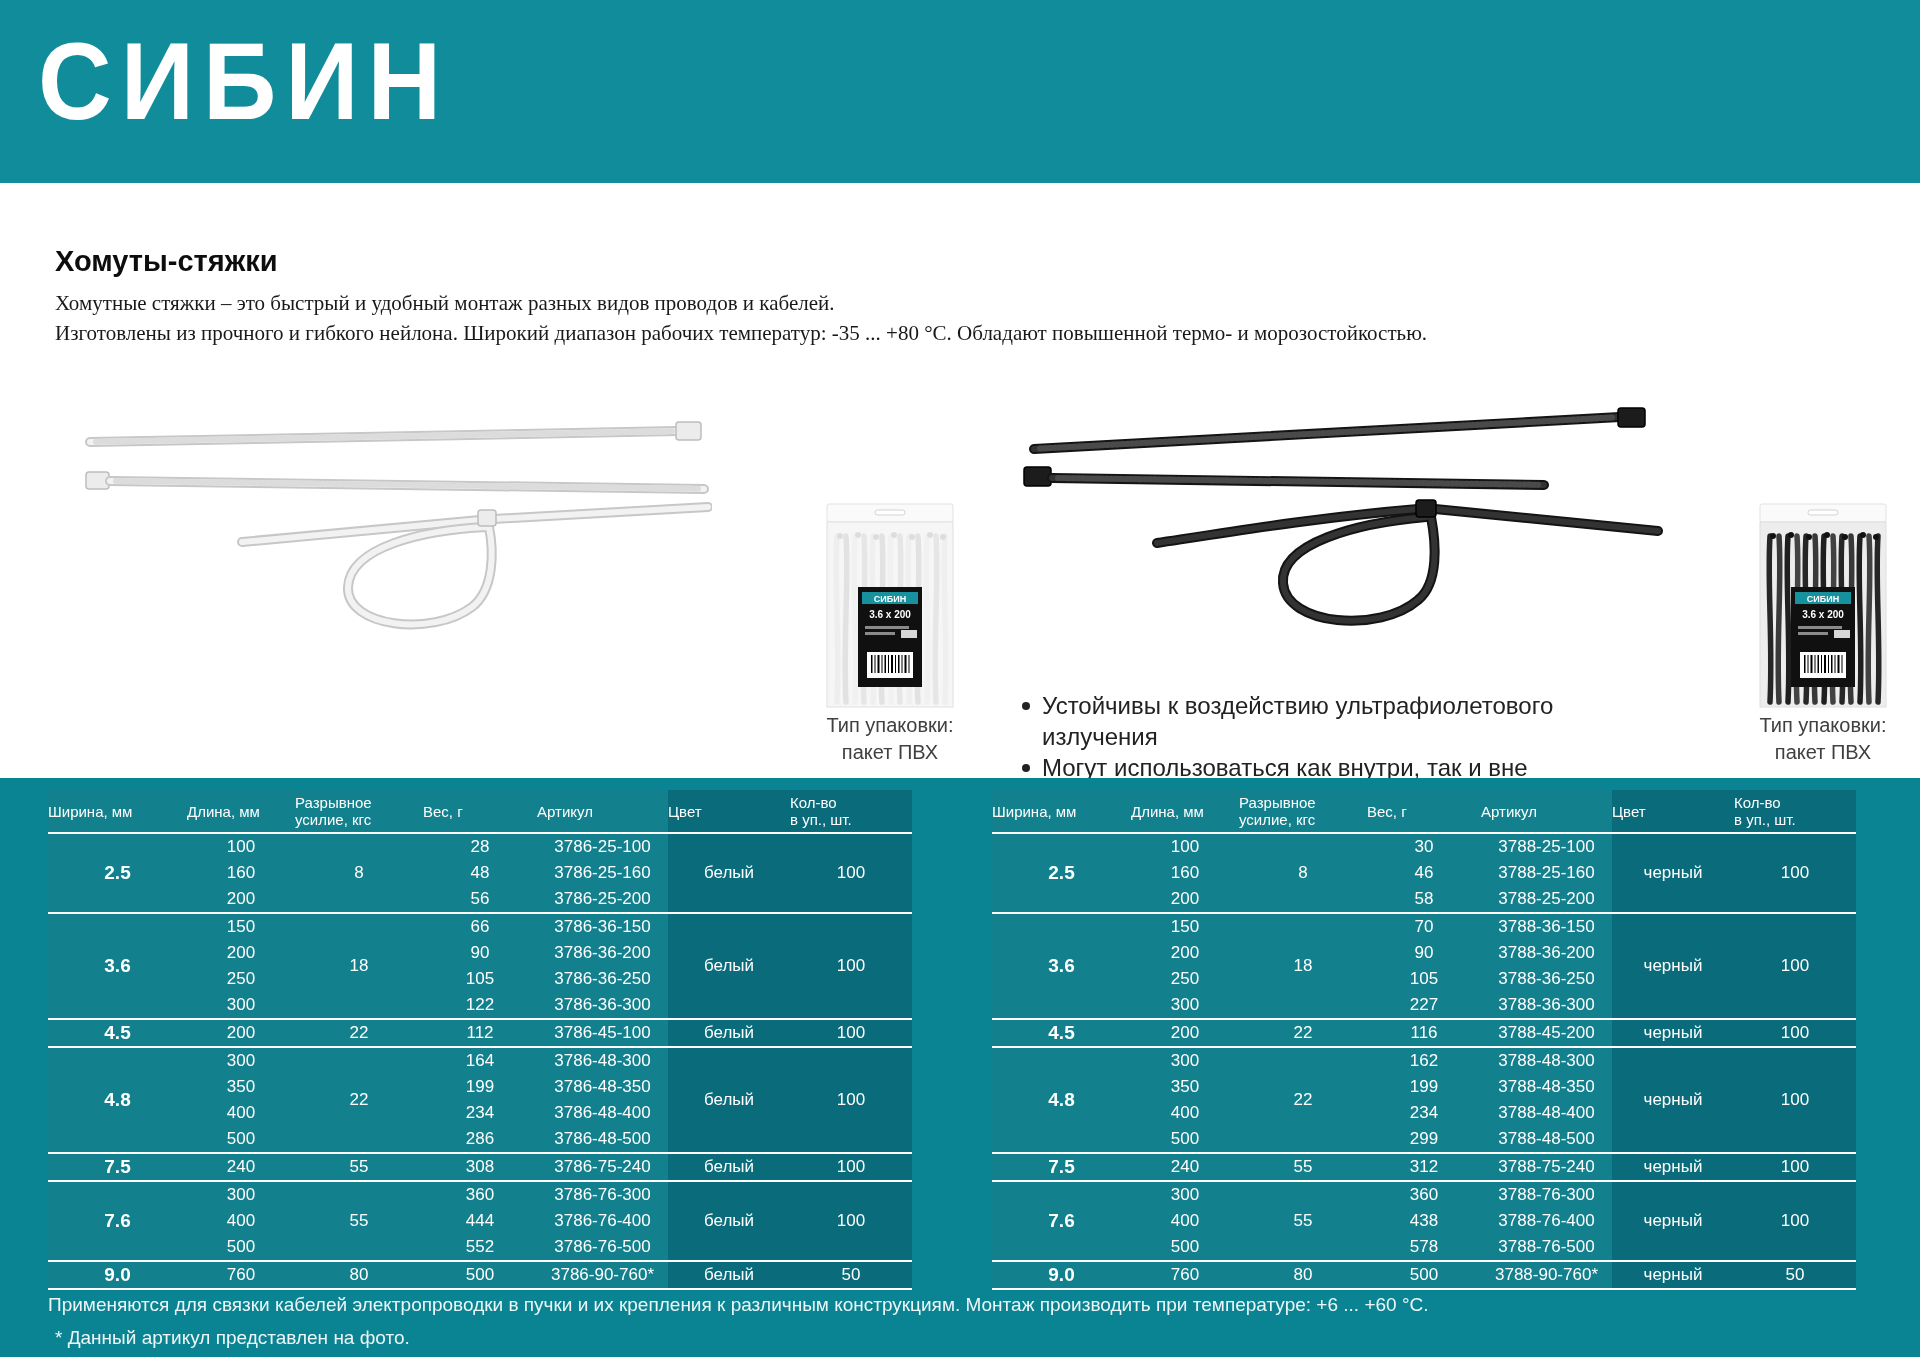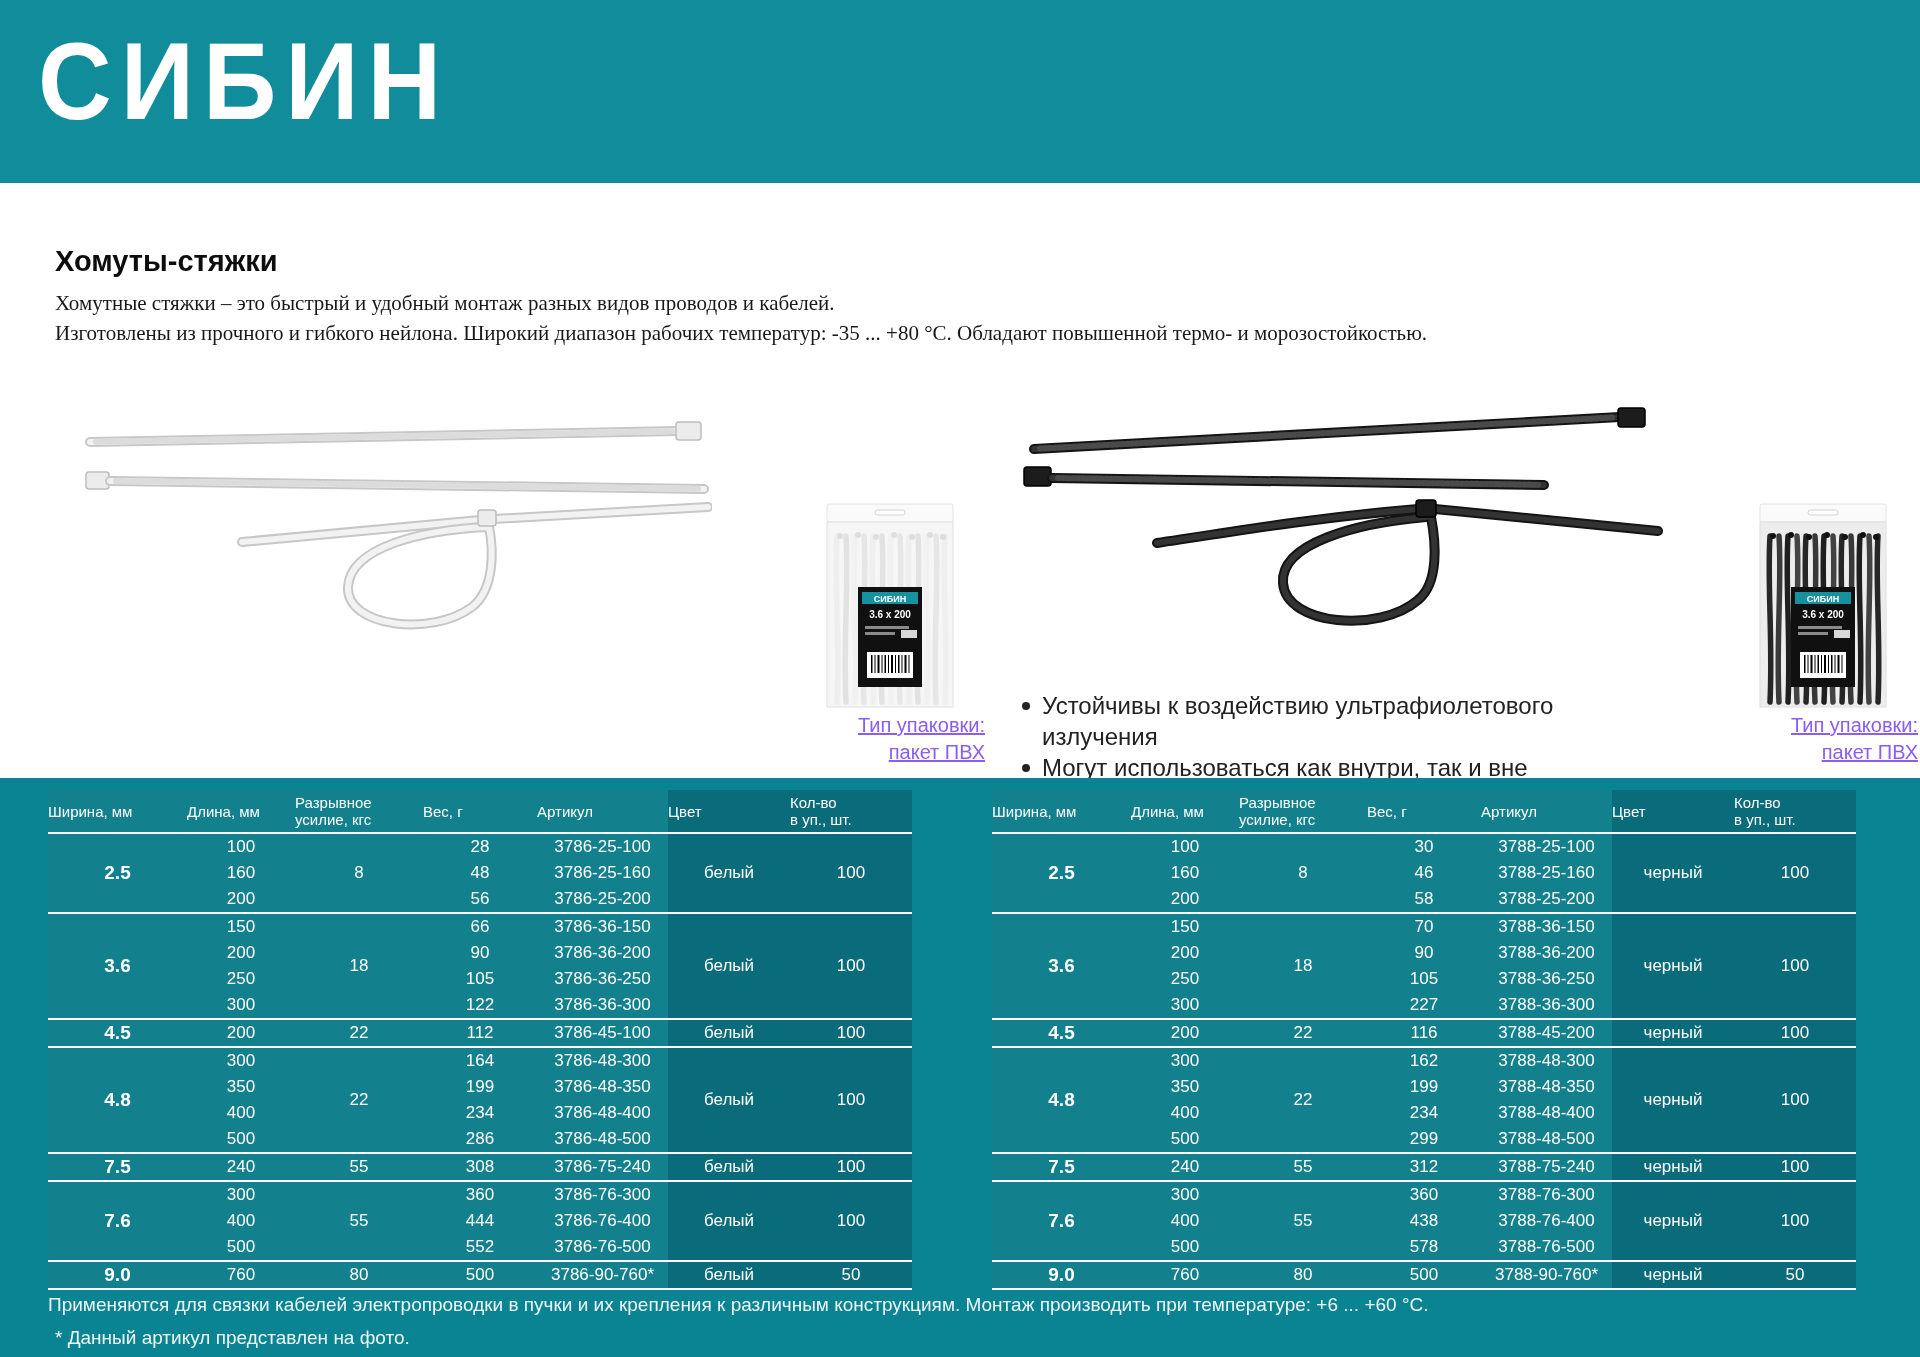--- a/index.html
+++ b/index.html
@@ -33,21 +33,21 @@
     font-size:24px;color:#222;line-height:31px;padding-left:26px;position:relative;
   }
   .feature-item::before{
     content:"";position:absolute;left:6px;top:12px;width:8px;height:8px;border-radius:50%;background:#222;
   }
 
   
   .bag{width:150px;height:210px;}
   .bag-left{left:815px;top:502px;}
   .bag-right{left:1748px;top:502px;}
-  .pack-caption{width:190px;text-align:right;font-size:20px;line-height:27px;color:#8b5cf6;text-decoration:underline;}
+  .pack-caption{width:190px;text-align:center;font-size:20px;line-height:27px;color:#404040;}
   .pack-caption.cap-left{left:795px;top:712px;}
   .pack-caption.cap-right{left:1728px;top:712px;}
 
   
   .data-band{left:0;top:778px;width:1920px;height:579px;background:var(--section-band);}
   .table-wrap{position:absolute;top:12px;}
   .table-wrap.tw-left{left:48px;}
   .table-wrap.tw-right{left:992px;}
 
   table.spec-table{

